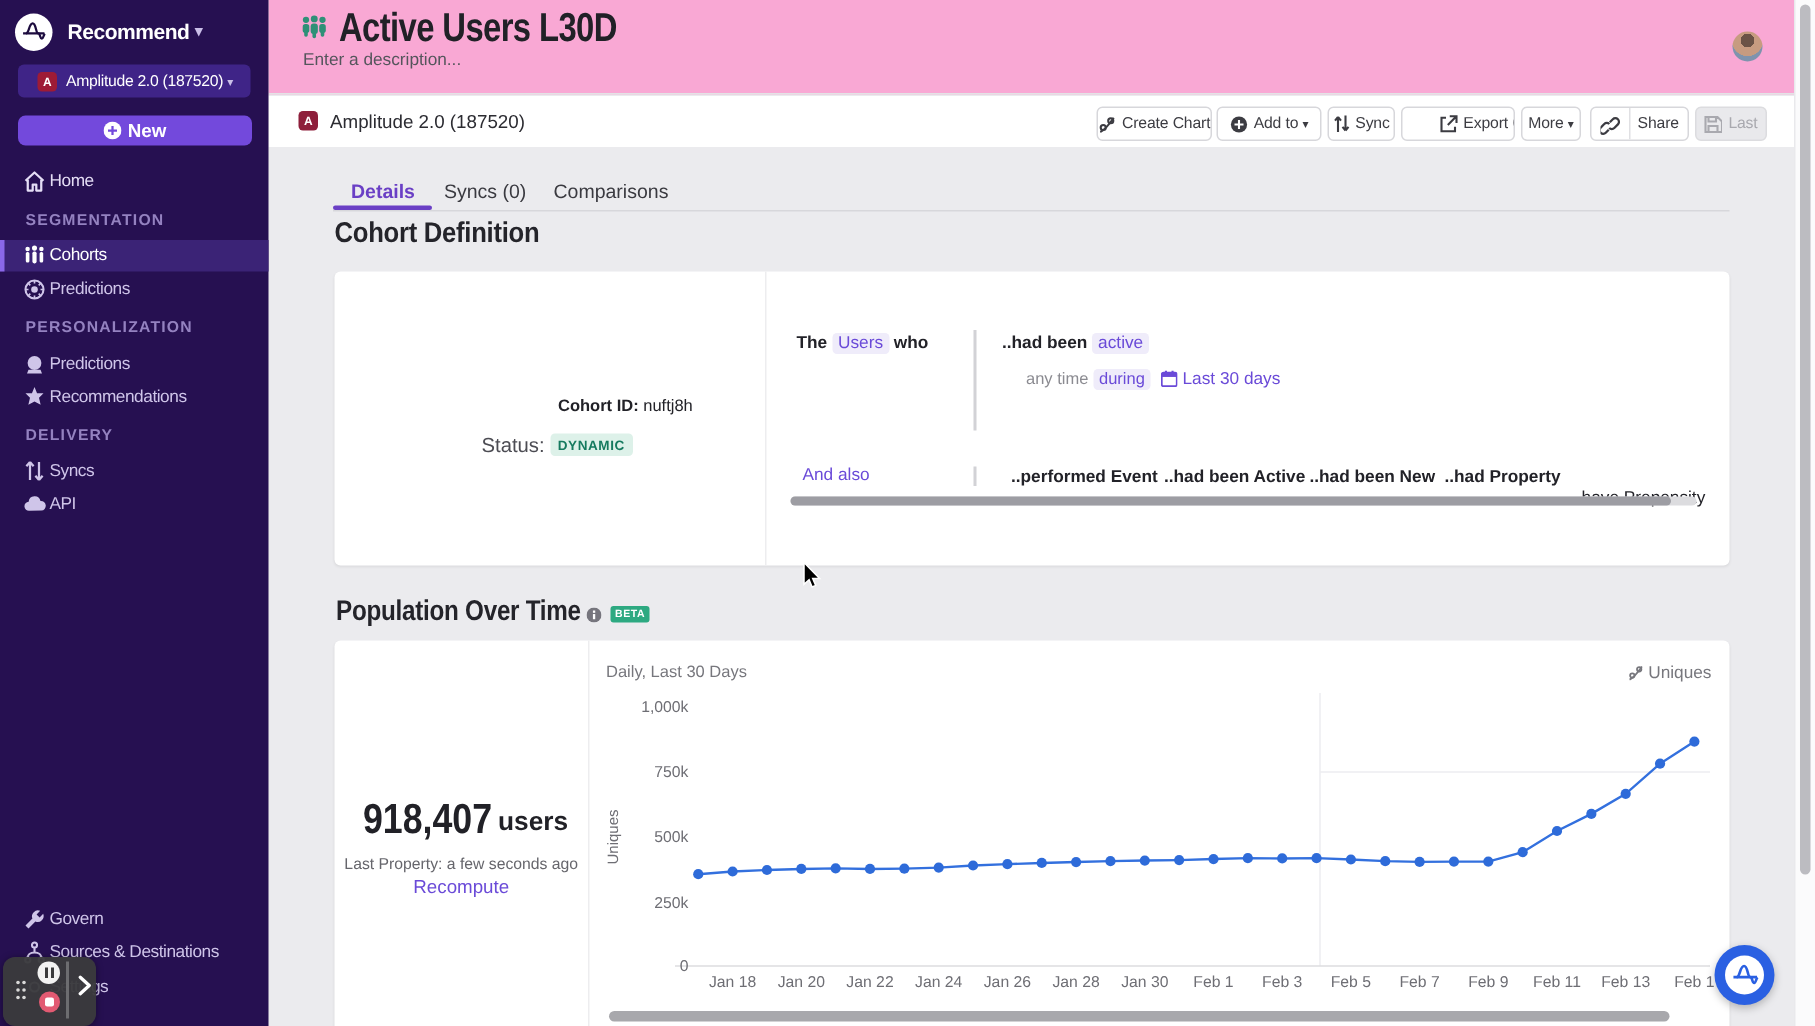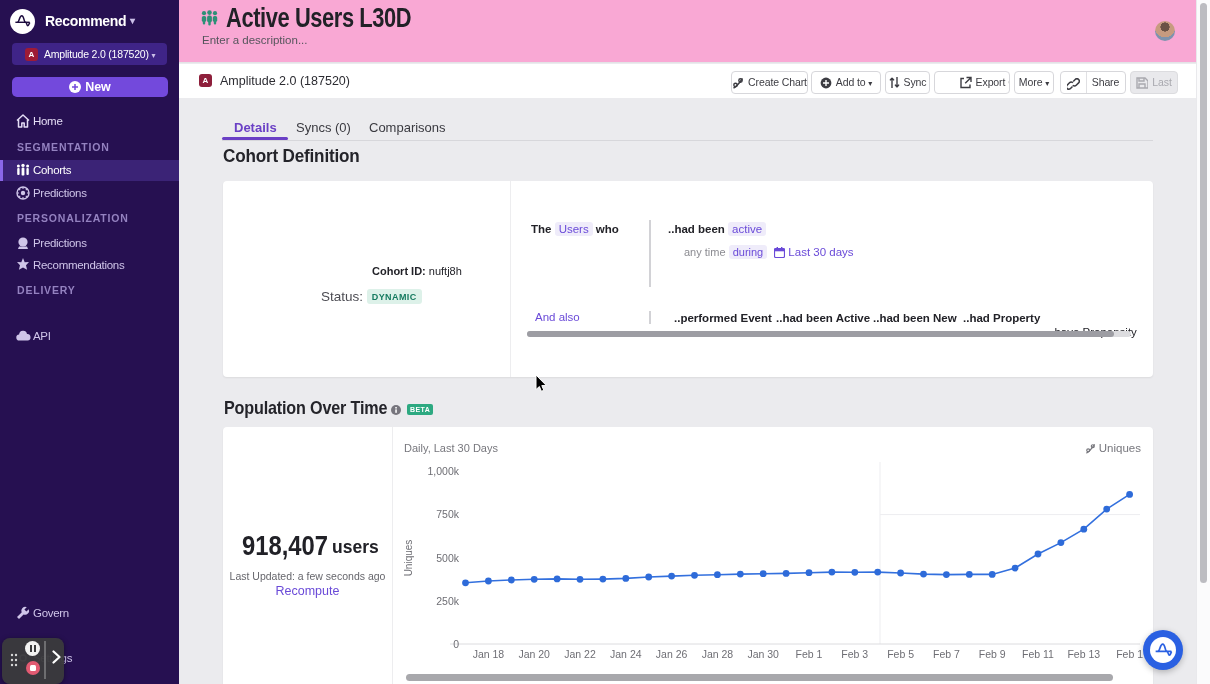--- a/index.html
+++ b/index.html
@@ -154,21 +154,21 @@
       <rect x="4.7" y="4.8" width="1.7" height="3.8" fill="#fff"></rect>
       <rect x="4.7" y="2.2" width="1.7" height="1.7" fill="#fff"></rect>
     </svg>
 <div class="abs" style="left:407px;top:403.5px;background:#2da981;color:#fff;font-size:7px;font-weight:bold;letter-spacing:0.4px;border-radius:2px;padding:2px 3px;line-height:7px;">BETA</div>
 
 <div class="card" id="card2" style="left:223px;top:427px;width:930px;height:257px;border-radius:4px 4px 0 0;box-shadow:0 1px 2px rgba(0,0,0,0.07);">
   <div class="abs" style="left:169px;top:0;width:1px;height:257px;background:#ededef;"></div>
 
   <div class="abs" style="left:19px;top:103px;font-size:28px;font-weight:bold;color:#212127;transform:scaleX(0.85);transform-origin:0 0;white-space:nowrap;">918,407</div>
   <div class="abs" style="left:109px;top:110px;font-size:17.5px;font-weight:bold;color:#212127;">users</div>
-  <div class="abs" style="left:0;top:143px;width:169px;text-align:center;font-size:10.5px;color:#66666c;">Last Updated: a few seconds ago</div>
+  <div class="abs" style="left:0;top:143px;width:169px;text-align:center;font-size:10.5px;color:#66666c;">Last Property: a few seconds ago</div>
   <div class="abs" style="left:0;top:157px;width:169px;text-align:center;font-size:12.5px;"><span class="purple">Recompute</span></div>
 
   <div class="abs" style="left:181px;top:15px;font-size:11px;color:#77777d;">Daily, Last 30 Days</div>
   <div class="abs" style="right:12px;top:14px;font-size:11.5px;color:#77777d;">
     <svg style="position:relative;top:1.5px;margin-right:3px" width="11" height="11" viewBox="0 0 12 12">
           <g stroke="#77777d" fill="none" stroke-width="1.3">
             <circle cx="3.5" cy="8" r="1.6"></circle>
             <circle cx="8.5" cy="3.5" r="1.6"></circle>
             <path d="M1.5 11Q5 9.5 10.5 1.5"></path>
           </g>
@@ -315,31 +315,50 @@
         </svg>
     <span class="tx">Predictions</span>
       </div>
   <div class="navitem" style="top:254px;">
     <svg class="ic" viewBox="0 0 16 16">
           <path d="M8 1l1.7 4.2L14 5.1l-3 3.1 1.1 4.6L8 10.6l-4.1 2.2L5 8.2 2 5.1l4.3.1z" fill="#cfc5e9"></path>
         </svg>
     <span class="tx">Recommendations</span>
       </div>
   <div class="navhead" style="top:284px;">DELIVERY</div>
+  <div class="navitem" style="top:303px;">
+    <svg class="ic" viewBox="0 0 16 16">
+          <g stroke="#cfc5e9" fill="none" stroke-width="1.5">
+            <path d="M5 14V2M5 2L2.6 4.8M5 2l2.4 2.8M11 2v12M11 14l-2.4-2.8M11 14l2.4-2.8"></path>
+          </g>
+        </svg>
+    <span class="tx">Syncs</span>
+      </div>
   <div class="navitem" style="top:602px;">
     <svg class="ic" viewBox="0 0 16 16">
           <path d="M13.8 4.2l-2.4 2.4-2-2 2.4-2.4a4 4 0 00-5.2 5.2L2 12l2 2 4.6-4.6a4 4 0 005.2-5.2z" fill="#cfc5e9"></path>
         </svg>
     <span class="tx">Govern</span>
       </div>
   <div class="navitem" style="top:325px;">
     <svg class="ic" viewBox="0 0 16 16">
           <path d="M4.5 12.5a3 3 0 01-.4-6A4 4 0 0112 6a2.8 2.8 0 01.6 6.4z" fill="#cfc5e9"></path>
         </svg>
     <span class="tx">API</span>
+      </div>
+  <div class="navitem" style="top:624px;">
+    <svg class="ic" viewBox="0 0 16 16">
+          <g fill="none" stroke="#cfc5e9" stroke-width="1.4">
+            <circle cx="8" cy="3" r="1.7"></circle>
+            <circle cx="3.5" cy="13" r="1.7"></circle>
+            <circle cx="12.5" cy="13" r="1.7"></circle>
+            <path d="M8 5v3M8 8c-3 0-4.5 1.5-4.5 3.3M8 8c3 0 4.5 1.5 4.5 3.3"></path>
+          </g>
+        </svg>
+    <span class="tx">Sources &amp; Destinations</span>
       </div>
   <div class="navitem" style="top:647px;">
     <svg class="ic" viewBox="0 0 16 16">
           <circle cx="8" cy="8" r="3" fill="none" stroke="#cfc5e9" stroke-width="1.4"></circle>
         </svg>
     <span class="tx">Settings</span>
       </div>
 </div>
 
 <div class="abs" style="left:2px;top:638px;width:62px;height:46px;background:rgba(58,58,60,0.96);border-radius:8px;z-index:10;box-shadow:0 1px 5px rgba(0,0,0,0.4);">

